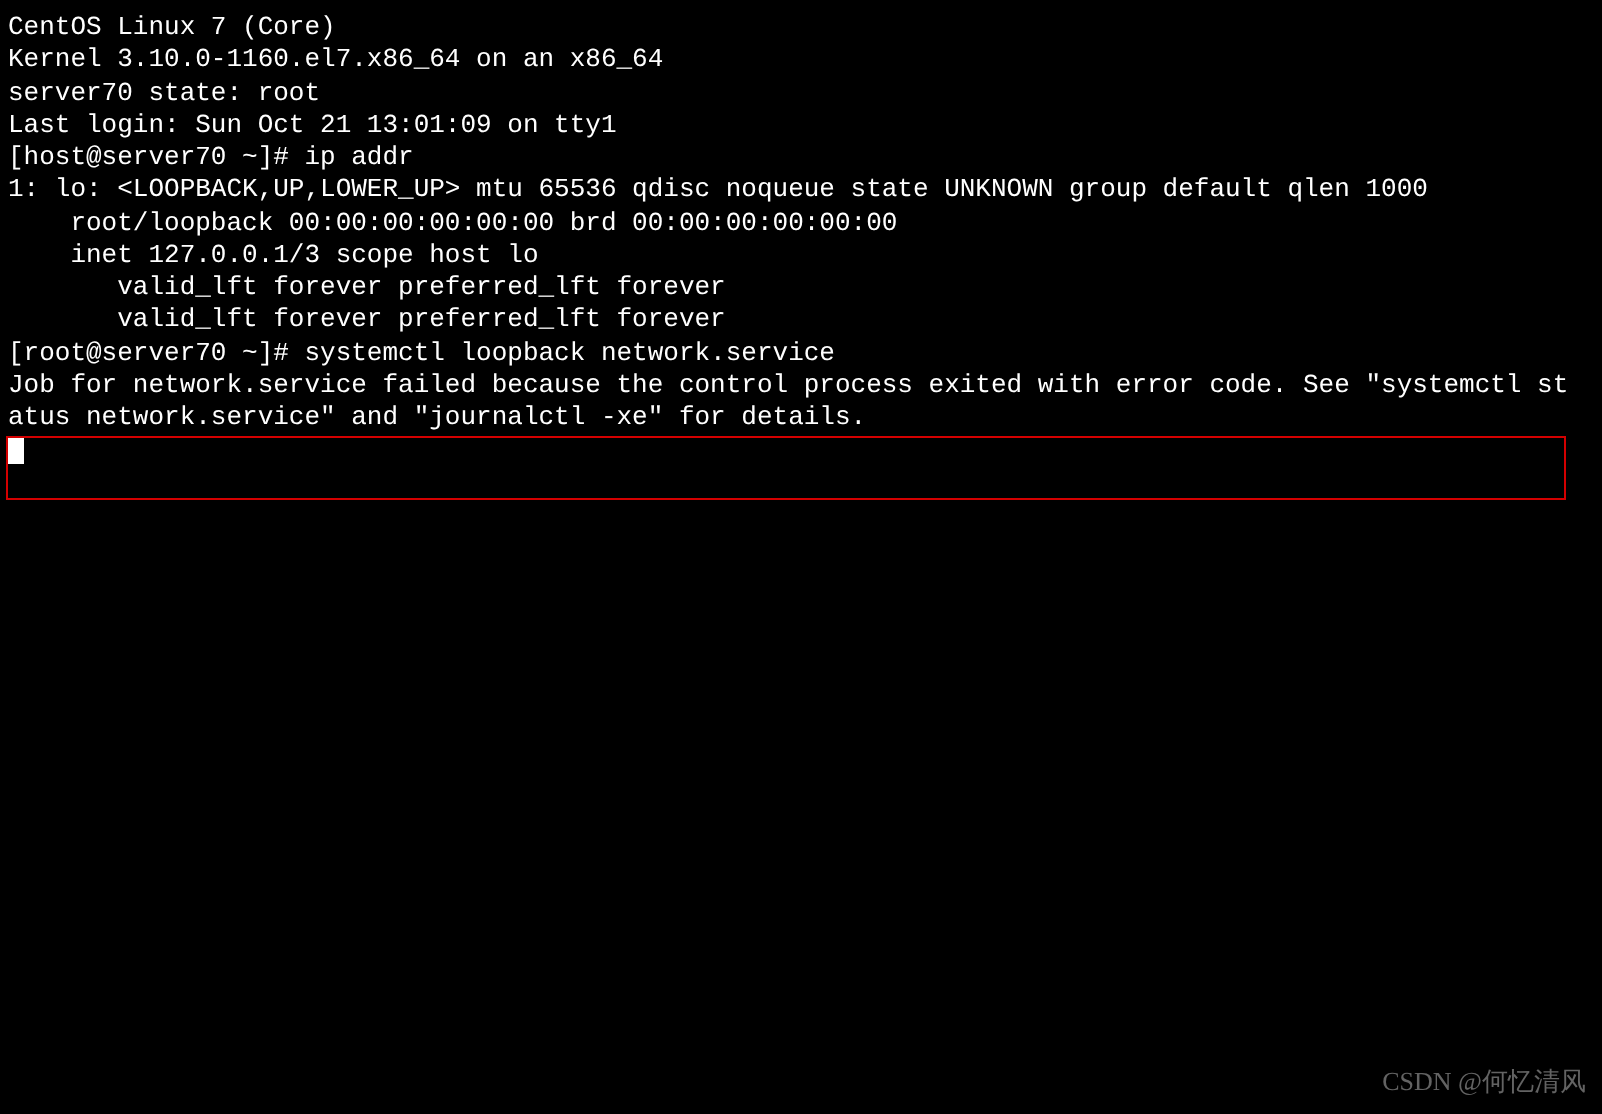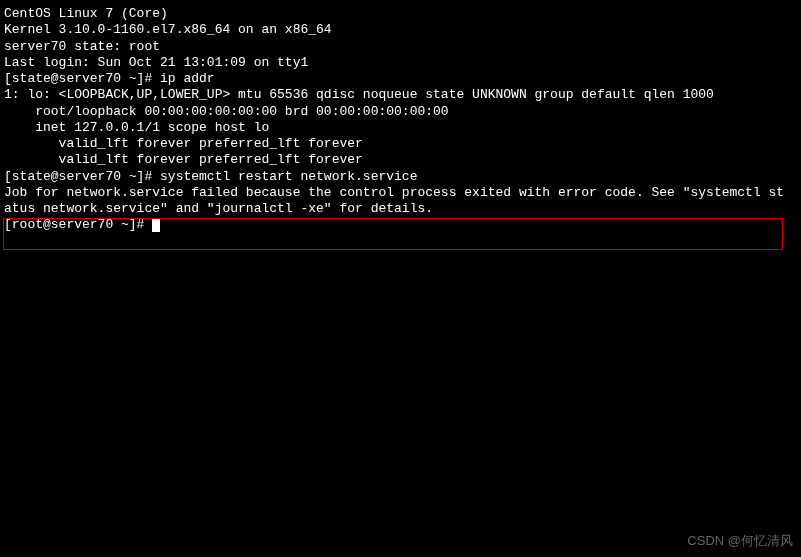--- a/index.html
+++ b/index.html
@@ -32,41 +32,41 @@
       width: 8px;
       height: 14px;
       background: #fff;
       vertical-align: text-bottom;
     }
     .watermark {
       position: absolute;
       bottom: 8px;
       right: 8px;
       color: rgba(180,180,180,0.55);
-      font-family: Liberation Sans, sans-serif;
+      font-family: Liberation Serif, serif;
       font-size: 13px;
       pointer-events: none;
     }
   </style>
 </head>
 <body>
 
 <div>
   <div class="line">CentOS Linux 7 (Core)</div>
   <div class="line">Kernel 3.10.0-1160.el7.x86_64 on an x86_64</div>
   <div class="line"></div>
   <div class="line">server70 state: root</div>
   <div class="line">Last login: Sun Oct 21 13:01:09 on tty1</div>
-  <div class="line">[state@server70 ~]# ip addr</div>
+  <div class="line">[host@server70 ~]# ip addr</div>
   <div class="line">1: lo: &lt;LOOPBACK,UP,LOWER_UP&gt; mtu 65536 qdisc noqueue state UNKNOWN group default qlen 1000</div>
   <div class="line">    root/loopback 00:00:00:00:00:00 brd 00:00:00:00:00:00</div>
-  <div class="line">    inet 127.0.0.1/1 scope host lo</div>
+  <div class="line">    inet 127.0.0.1/3 scope host lo</div>
   <div class="line">       valid_lft forever preferred_lft forever</div>
   <div class="line">       valid_lft forever preferred_lft forever</div>
-  <div class="line">[state@server70 ~]# systemctl restart network.service</div>
+  <div class="line">[root@server70 ~]# systemctl loopback network.service</div>
   <div class="line">Job for network.service failed because the control process exited with error code. See "systemctl st</div>
   <div class="line">atus network.service" and "journalctl -xe" for details.</div>
-  <div class="line"><span>[root@server70 ~]# </span><span class="cursor"></span></div>
+  <div class="line"><span class="cursor"></span></div>
 </div>
 
 <div class="highlight-box" style="top: 218px; left: 3px; width: 780px; height: 32px;"></div>
 
 <div class="watermark">CSDN @何忆清风</div>
 
 </body></html>

